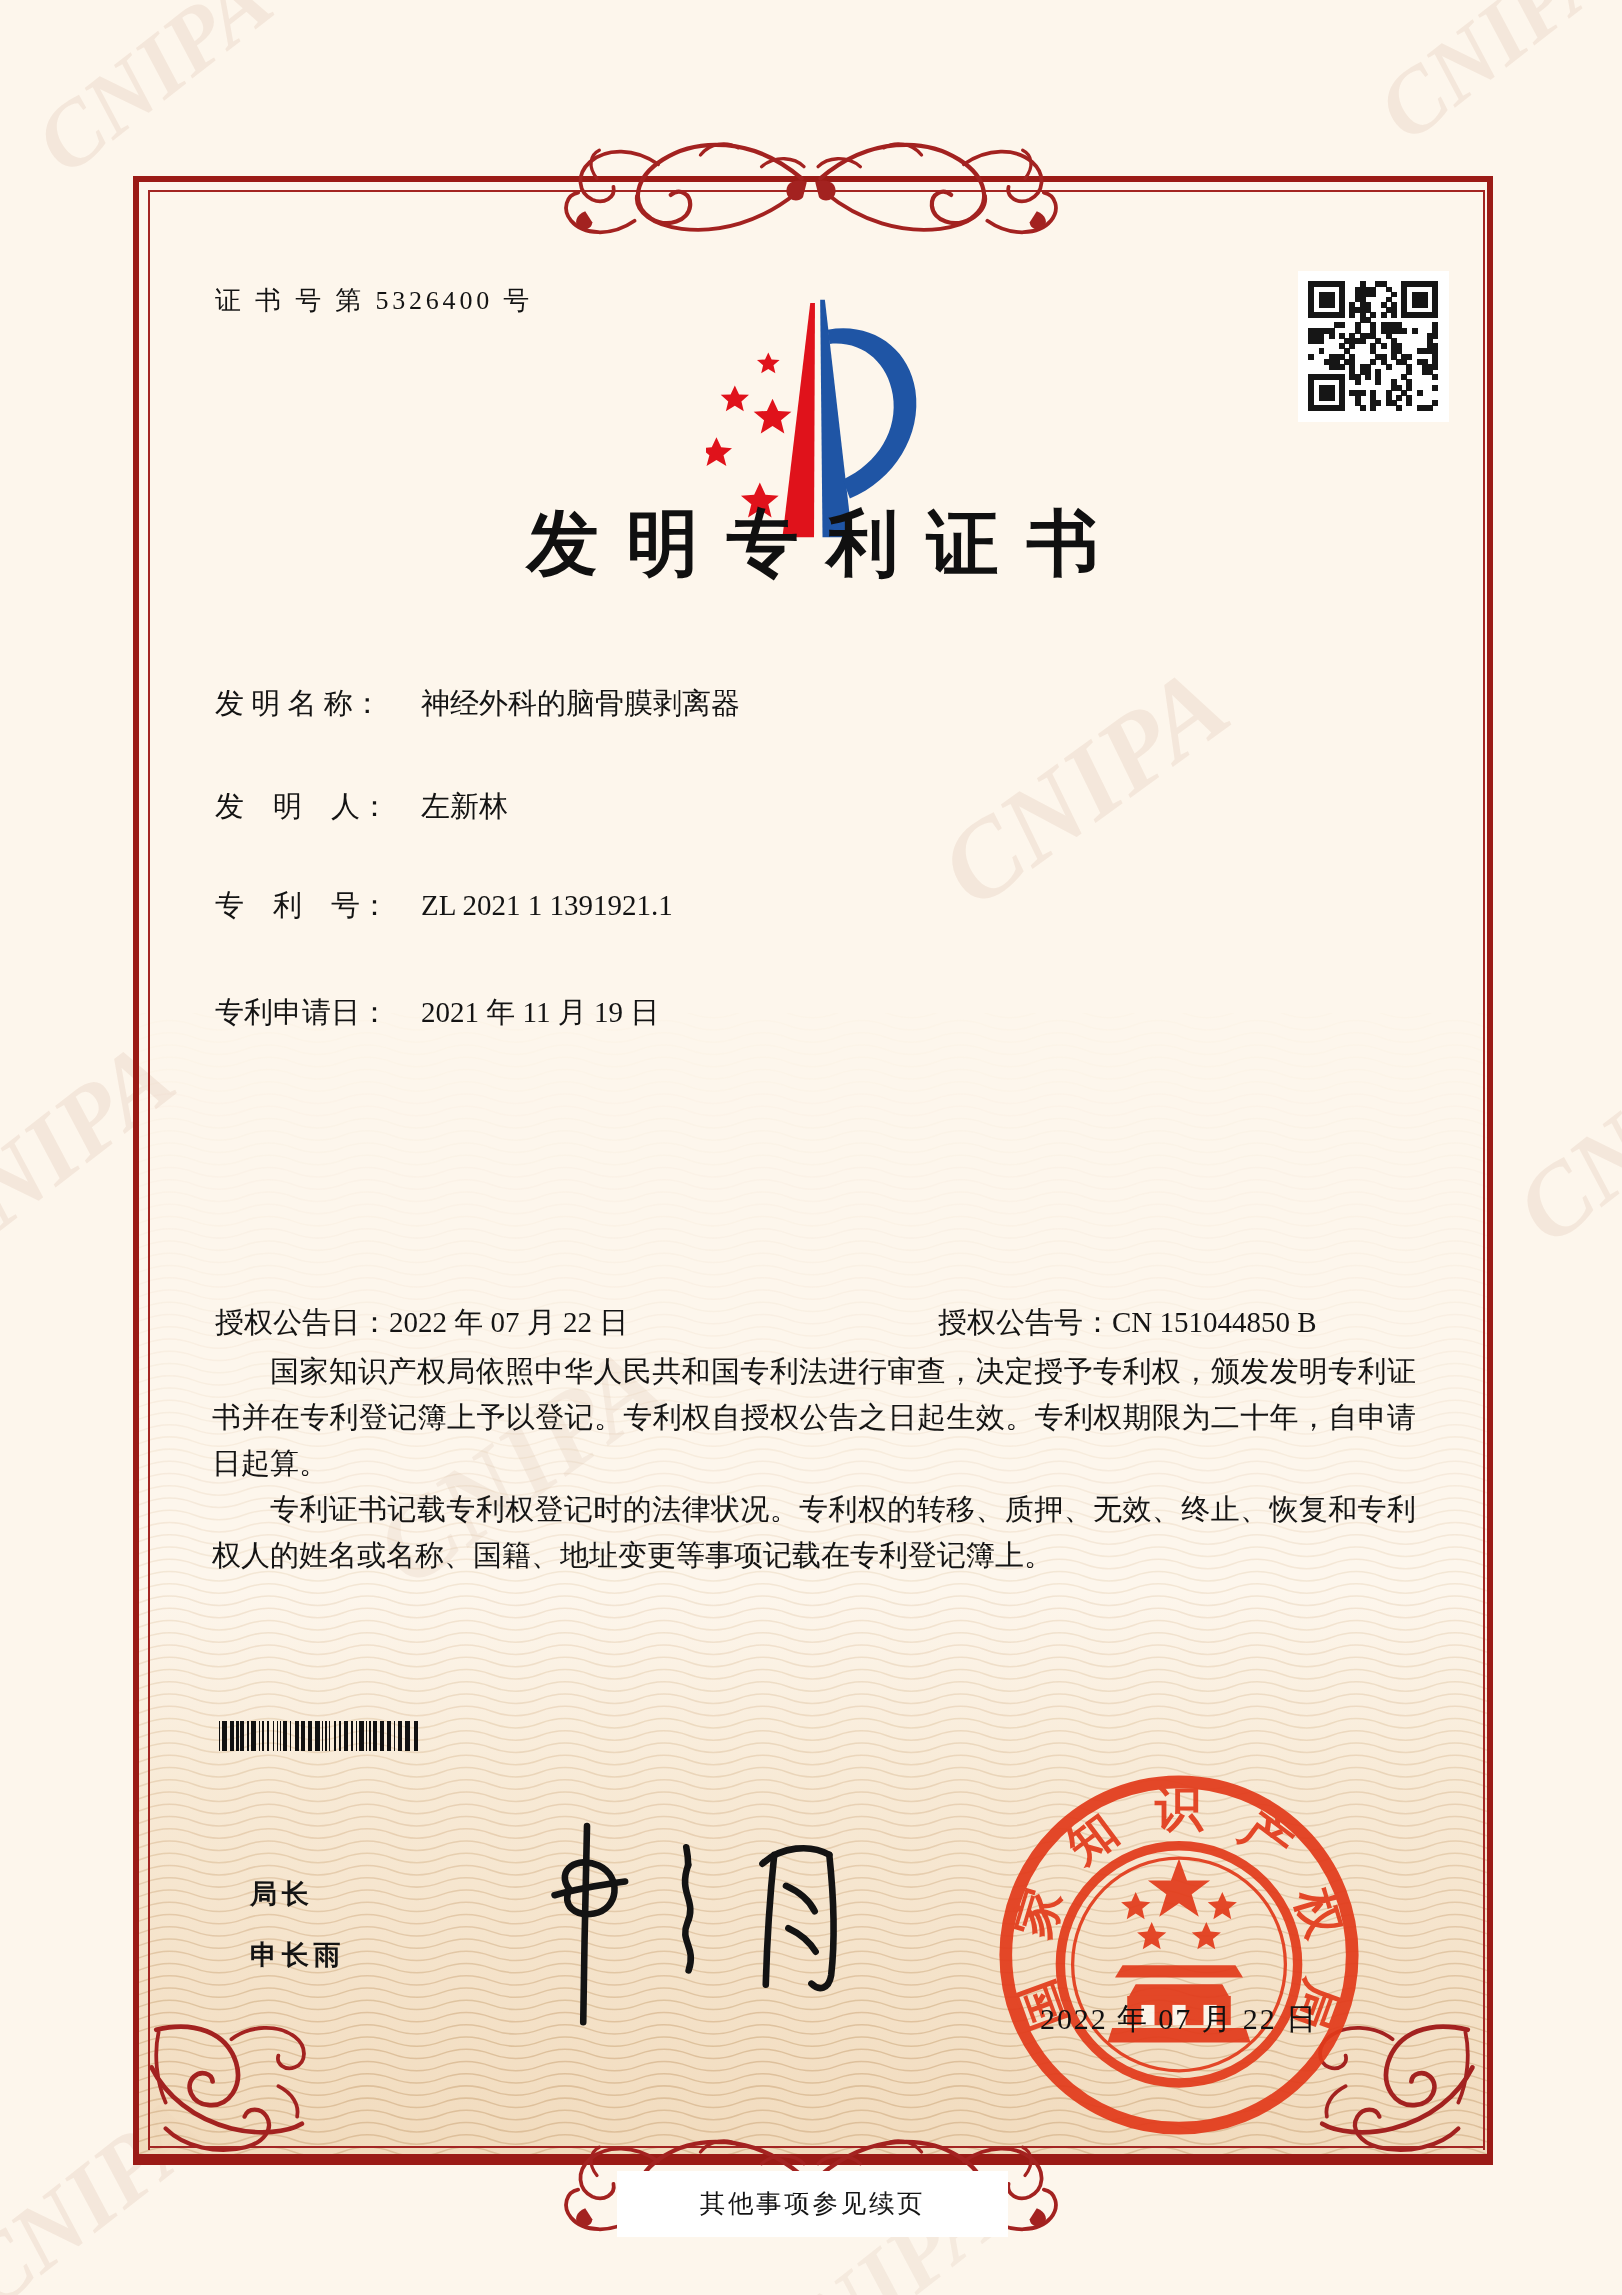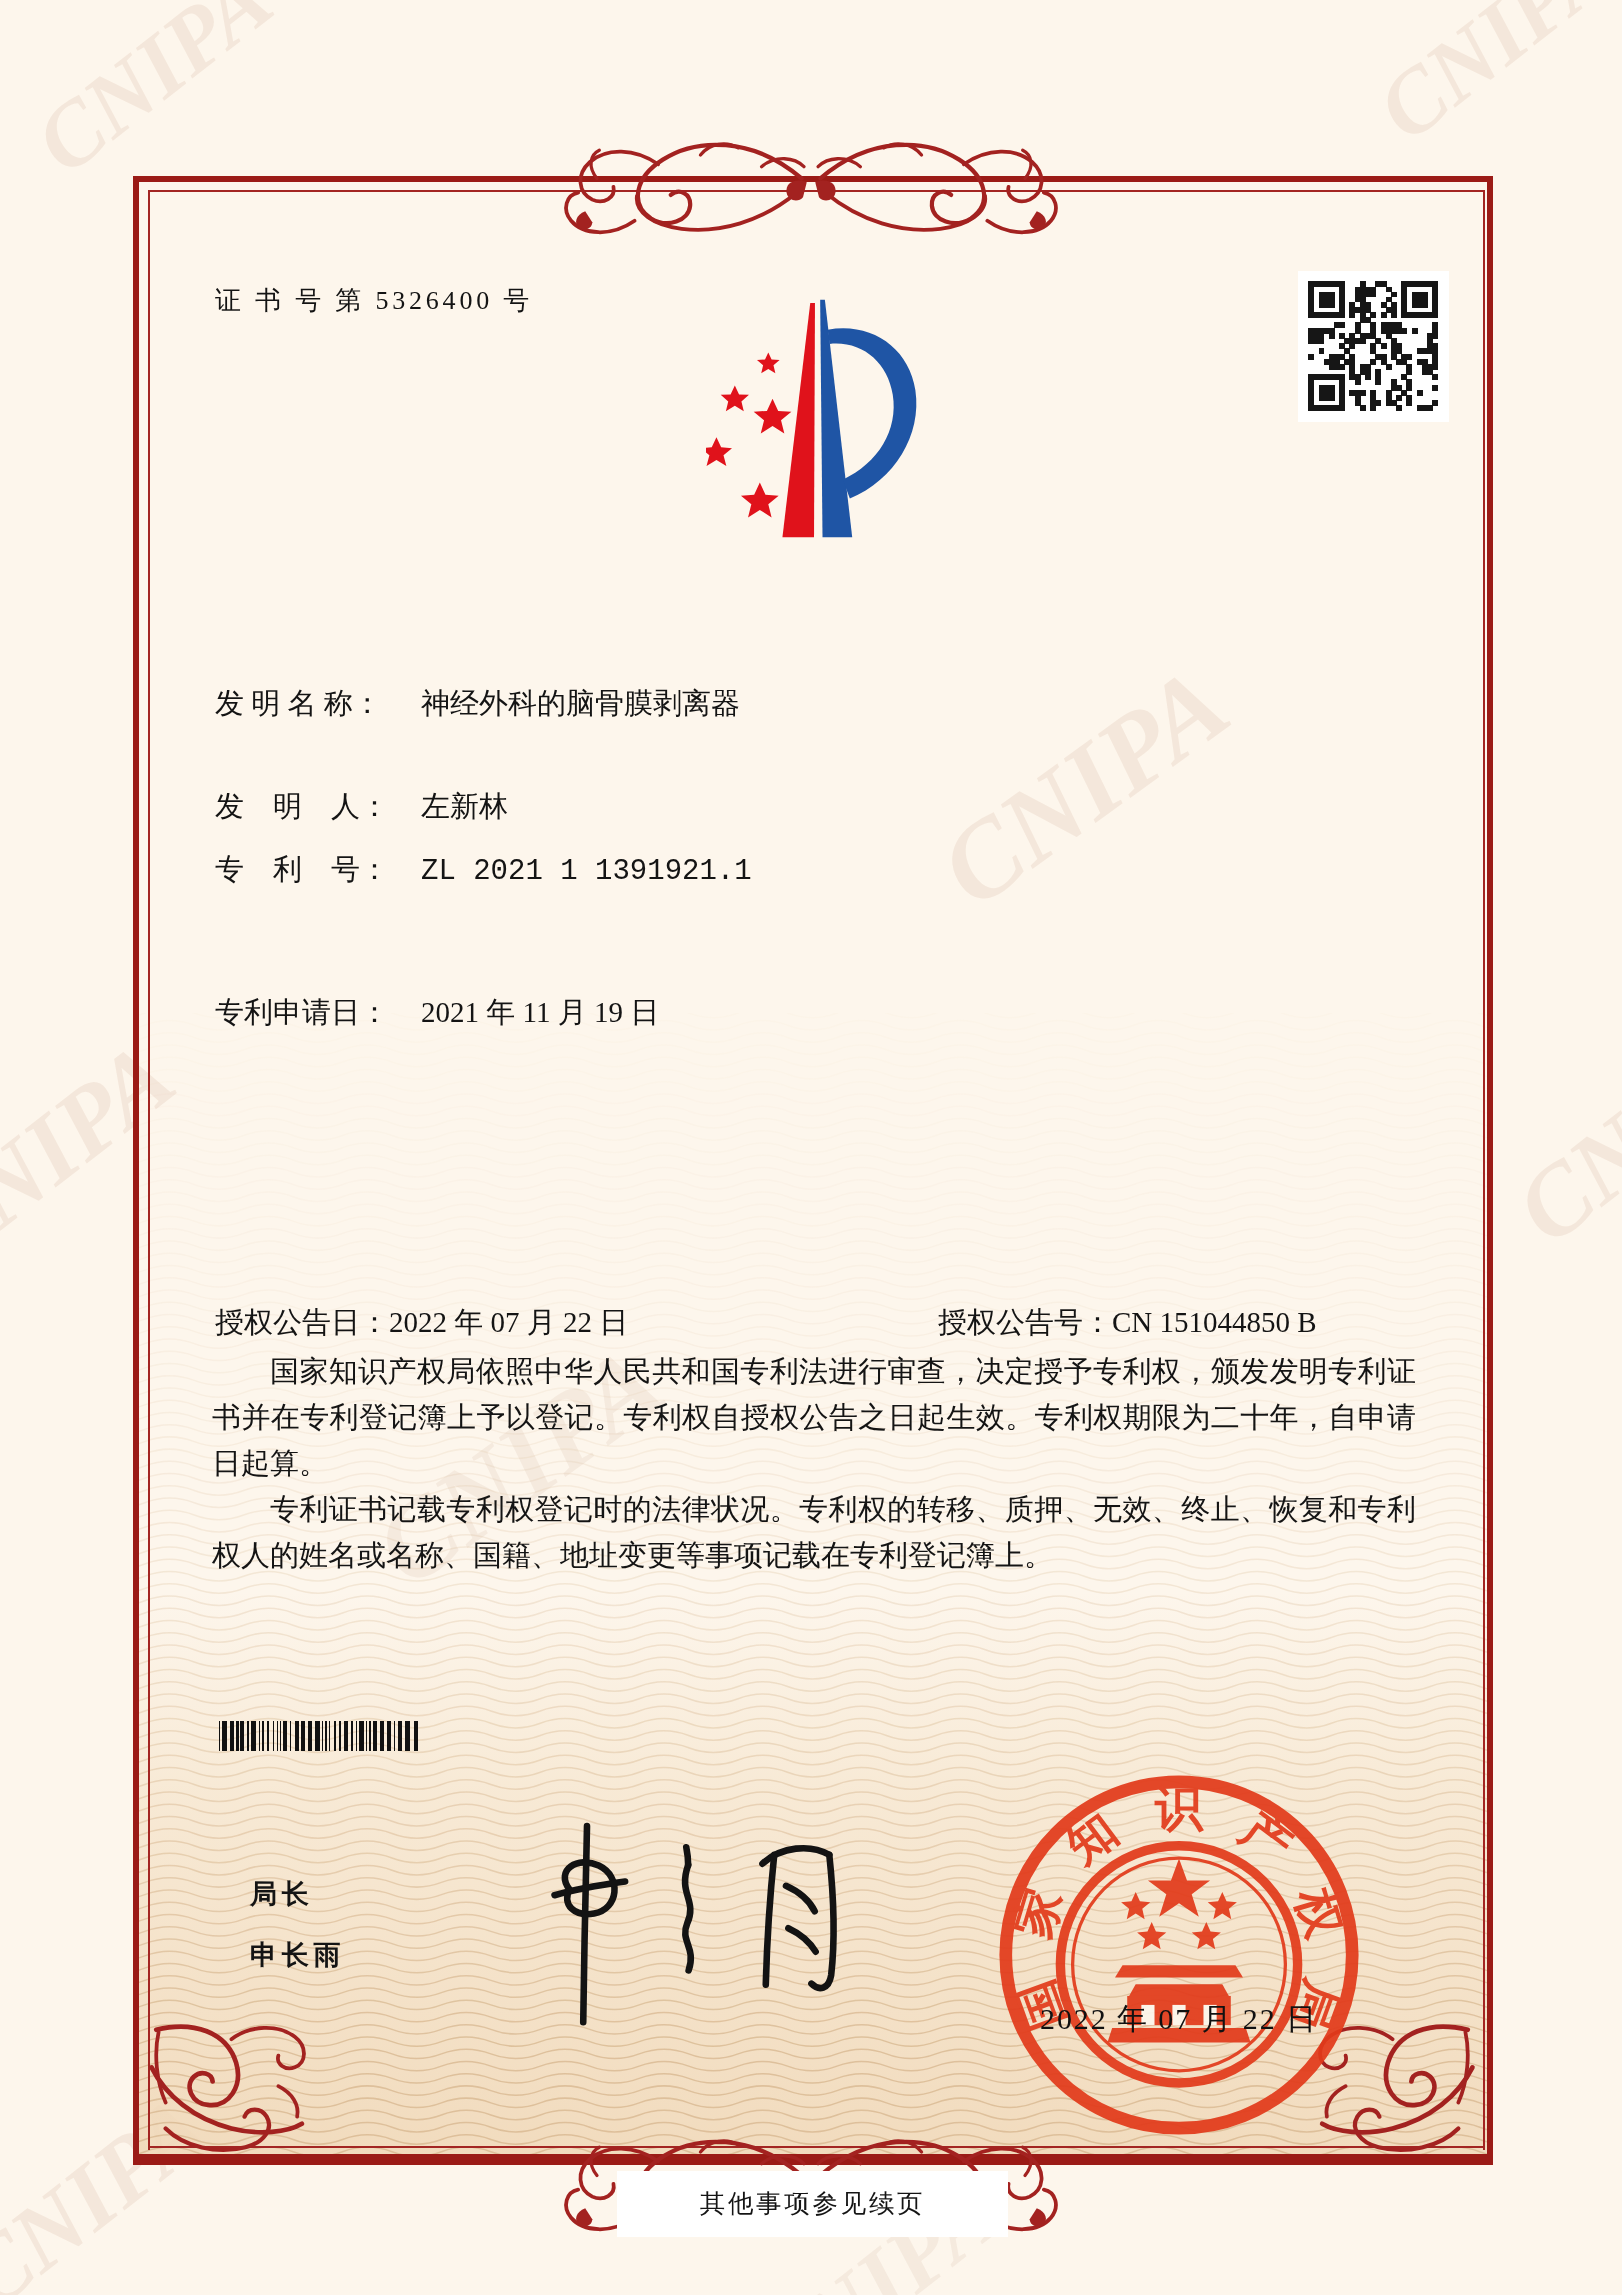--- a/index.html
+++ b/index.html
@@ -47,21 +47,21 @@
   .logo{position:absolute;left:706px;top:277px;width:217px;height:264px;}
   .qr{position:absolute;left:1298px;top:271px;width:151px;height:151px;background:#ffffff;}
   #qr-grid{position:absolute;left:10.4px;top:10.4px;width:130px;height:130px;}
   #qr-grid .qm{position:absolute;background:#161616;}
   .title{position:absolute;left:133px;top:496px;width:1359px;text-align:center;font-size:72px;font-weight:700;
          letter-spacing:28px;text-indent:28px;color:#101010;white-space:nowrap;}
 
   
   .frow{position:absolute;left:215px;font-size:29px;color:#141414;white-space:nowrap;}
   .frow .lab{display:inline-block;min-width:206px;}
-  .r1{top:684px;}.r2{top:787px;}.r3{top:850px;font-family:Liberation Mono, monospace;}.r4{top:993px;}.r5{top:1097px;}.r6{top:1200px;}
+  .r1{top:684px;}.r2{top:787px;}.r3{top:886px;}.r4{top:993px;}.r5{top:1097px;}.r6{top:1200px;}
   .grant-row{position:absolute;left:215px;top:1303px;font-size:29px;color:#141414;white-space:nowrap;}
   .grant-no{position:absolute;left:723px;}
 
   
   .paras{position:absolute;left:212px;top:1348px;width:1204px;font-size:29px;line-height:46px;
          text-align:justify;color:#141414;}
   .paras p{margin:0;text-indent:2em;}
 
   
   .barcode{position:absolute;left:219px;top:1721px;width:198px;height:30px;}
@@ -532,20 +532,21 @@
         <div class="qm" style="left: 31px; top: 124px; width: 5.2px; height: 5.2px;"></div>
         <div class="qm" style="left: 52px; top: 124px; width: 5.2px; height: 5.2px;"></div>
         <div class="qm" style="left: 62px; top: 124px; width: 5.2px; height: 5.2px;"></div>
         <div class="qm" style="left: 88px; top: 124px; width: 5.2px; height: 5.2px;"></div>
         <div class="qm" style="left: 109px; top: 124px; width: 5.2px; height: 5.2px;"></div>
         <div class="qm" style="left: 114px; top: 124px; width: 5.2px; height: 5.2px;"></div>
         <div class="qm" style="left: 119px; top: 124px; width: 5.2px; height: 5.2px;"></div>
       </div>
     </div>
 
+  <div class="title">发明专利证书</div>
 
   <div class="frow r1"><span class="lab">发 明 名 称：</span><span>神经外科的脑骨膜剥离器</span></div>
   <div class="frow r2"><span class="lab">发　明　人：</span><span>左新林</span></div>
   <div class="frow r3"><span class="lab">专　利　号：</span><span>ZL 2021 1 1391921.1</span></div>
   <div class="frow r4"><span class="lab">专利申请日：</span><span>2021 年 11 月 19 日</span></div>
 
   <div class="grant-row">
     <span>授权公告日：</span><span>2022 年 07 月 22 日</span>
     <span class="grant-no"><span>授权公告号：</span><span>CN 151044850 B</span></span>
   </div>

